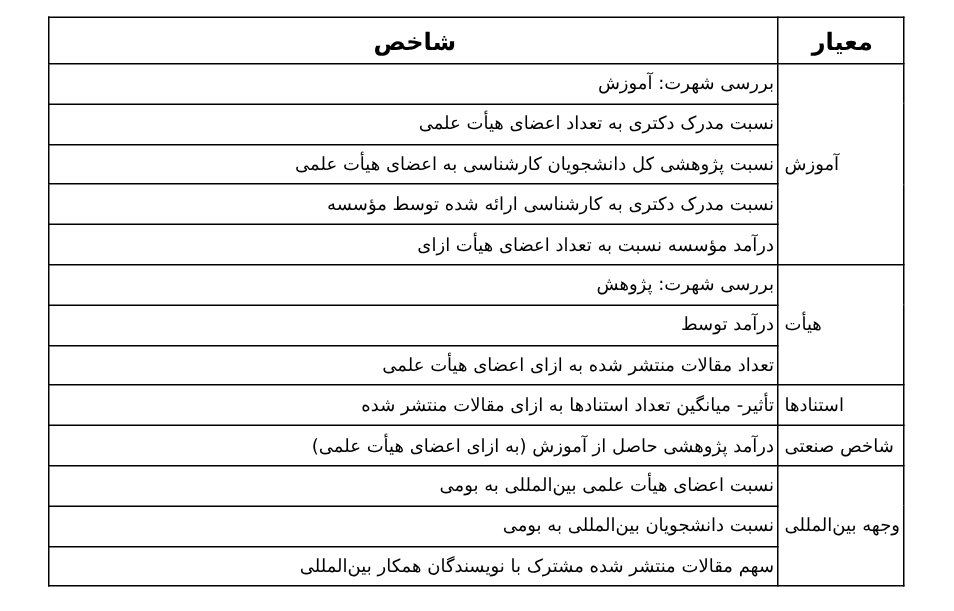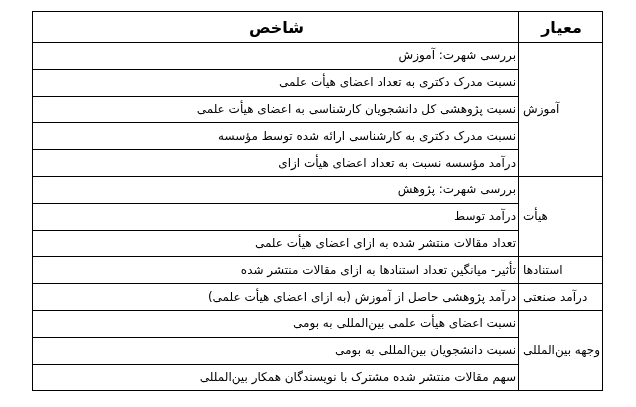--- a/index.html
+++ b/index.html
@@ -95,21 +95,21 @@
     <tr>
       <td class="indicator-cell">تعداد مقالات منتشر شده به ازای اعضای هیأت علمی</td>
     </tr>
 
     <tr>
       <td class="criterion-cell">استنادها</td>
       <td class="indicator-cell">تأثیر- میانگین تعداد استنادها به ازای مقالات منتشر شده</td>
     </tr>
 
     <tr>
-      <td class="criterion-cell">درآمد صنعتی</td>
+      <td class="criterion-cell">شاخص صنعتی</td>
       <td class="indicator-cell">درآمد پژوهشی حاصل از آموزش (به ازای اعضای هیأت علمی)</td>
     </tr>
 
     <tr>
       <td class="criterion-cell" rowspan="3">وجهه بین‌المللی</td>
       <td class="indicator-cell">نسبت اعضای هیأت علمی بین‌المللی به بومی</td>
     </tr>
     <tr>
       <td class="indicator-cell">نسبت دانشجویان بین‌المللی به بومی</td>
     </tr>

